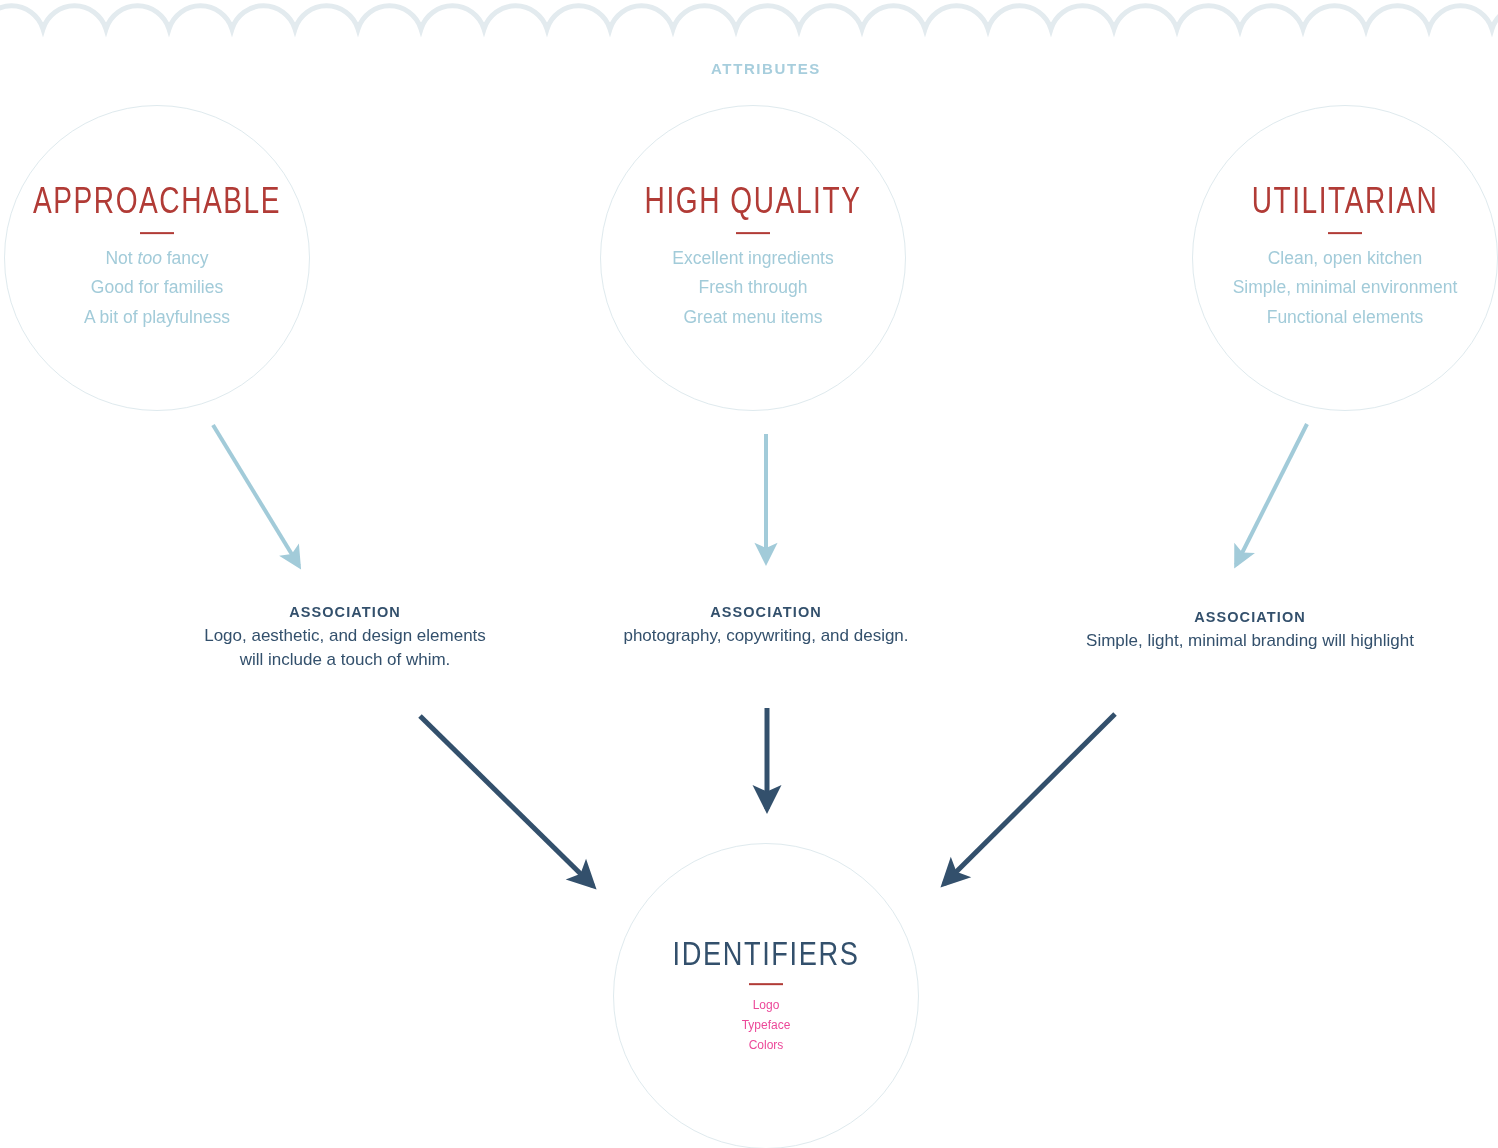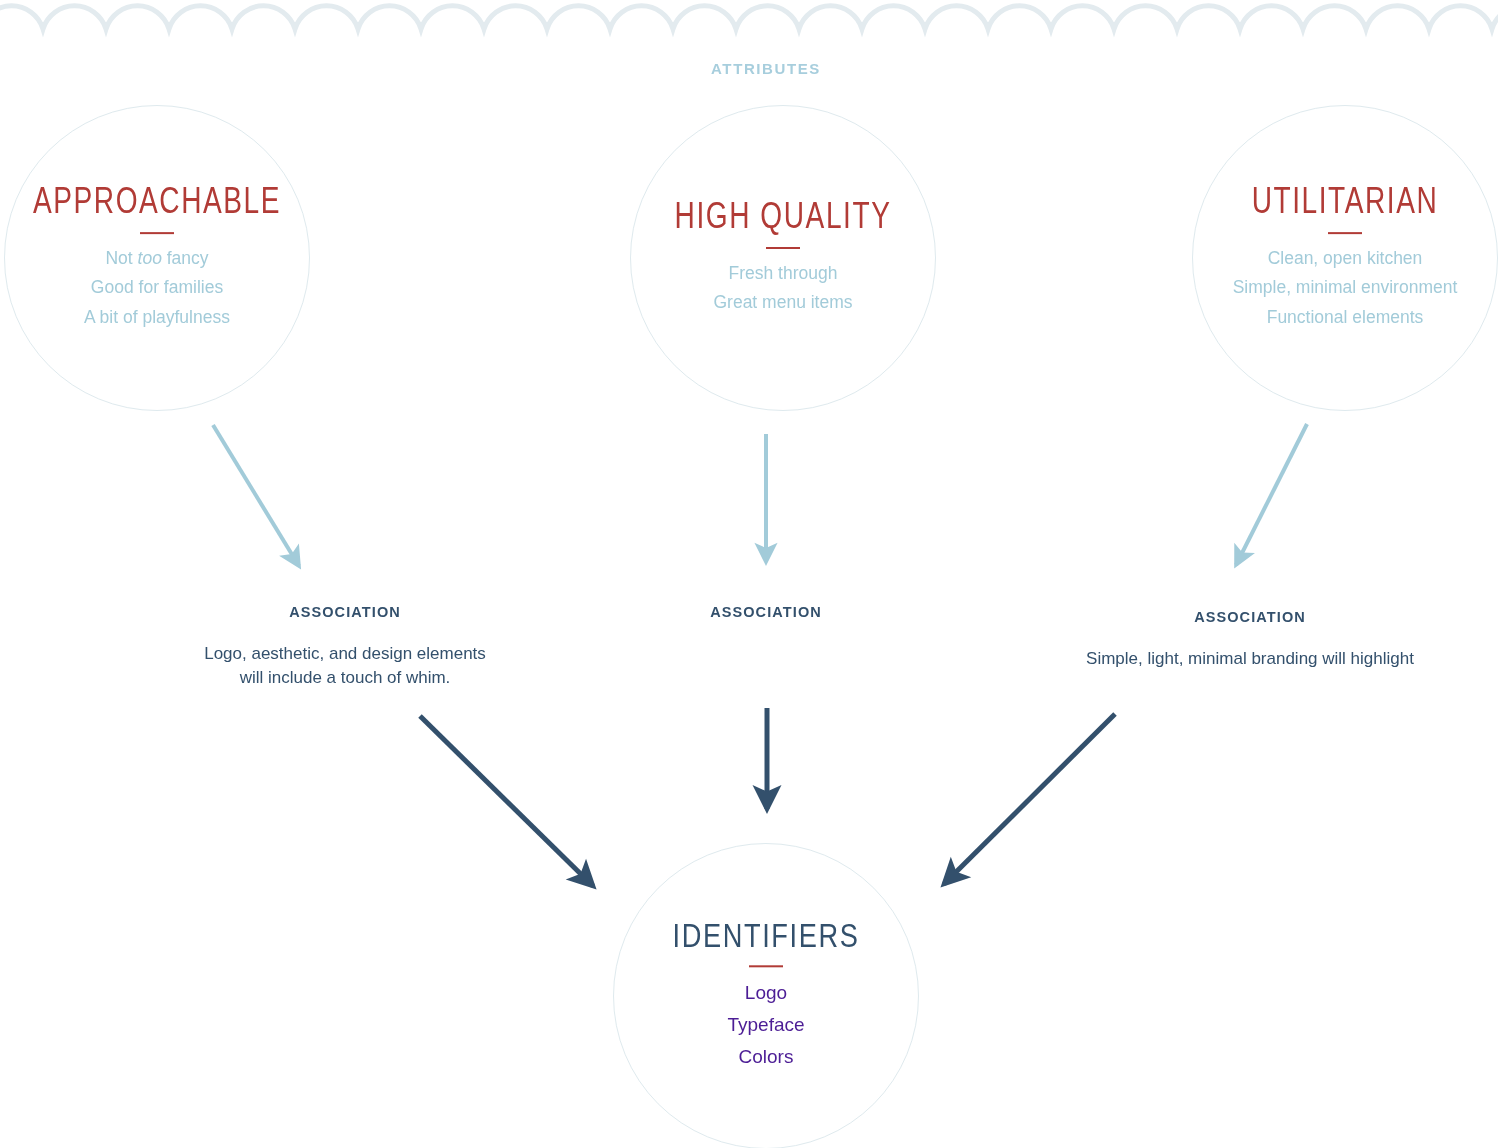--- a/index.html
+++ b/index.html
@@ -108,38 +108,38 @@
     color: #a2cbd9;
     line-height: 1.70;
     white-space: nowrap;
   }
   .attr-list em {
     font-style: italic;
   }
 
   .ident-list {
     font-family: "Liberation Sans", sans-serif;
-    font-size: 19px;
-    color: #4c1d95;
+    font-size: 12px;
+    color: #ec4899;
     line-height: 1.70;
     white-space: nowrap;
   }
 
   
   .assoc {
     position: absolute;
     text-align: center;
     color: #33506c;
     font-family: "Liberation Sans", sans-serif;
   }
   .assoc-label {
     font-size: 14.5px;
     font-weight: bold;
     letter-spacing: 1.1px;
-    margin-bottom: 22px;
+    margin-bottom: 4px;
   }
   .assoc-body {
     font-size: 17px;
     line-height: 1.42;
   }
 </style>
 </head>
 <body>
 
 <div id="stage">
@@ -174,25 +174,26 @@
       <div class="attr-title">APPROACHABLE</div>
       <div class="divider"></div>
       <div class="attr-list">
         <div>Not <em>too</em> fancy</div>
         <div>Good for families</div>
         <div>A bit of playfulness</div>
       </div>
     </div>
   </div>
 
-  <div class="circle" style="left:630px; top:105px; width:306px; height:306px;">
+  <div class="circle" style="left:600px; top:105px; width:306px; height:306px;">
     <div class="circle-inner">
       <div class="attr-title">HIGH QUALITY</div>
       <div class="divider"></div>
       <div class="attr-list">
+        <div>Excellent ingredients</div>
         <div>Fresh through</div>
         <div>Great menu items</div>
       </div>
     </div>
   </div>
 
   <div class="circle" style="left:1192px; top:105px; width:306px; height:306px;">
     <div class="circle-inner">
       <div class="attr-title">UTILITARIAN</div>
       <div class="divider"></div>
@@ -208,20 +209,21 @@
     <div class="assoc-label">ASSOCIATION</div>
     <div class="assoc-body">
       <div>Logo, aesthetic, and design elements</div>
       <div>will include a touch of whim.</div>
     </div>
   </div>
 
   <div class="assoc" style="left:543px; top:604px; width:446px;">
     <div class="assoc-label">ASSOCIATION</div>
     <div class="assoc-body">
+      <div>photography, copywriting, and design.</div>
     </div>
   </div>
 
   <div class="assoc" style="left:1022px; top:609px; width:456px;">
     <div class="assoc-label">ASSOCIATION</div>
     <div class="assoc-body">
       <div>Simple, light, minimal branding will highlight</div>
     </div>
   </div>
 

